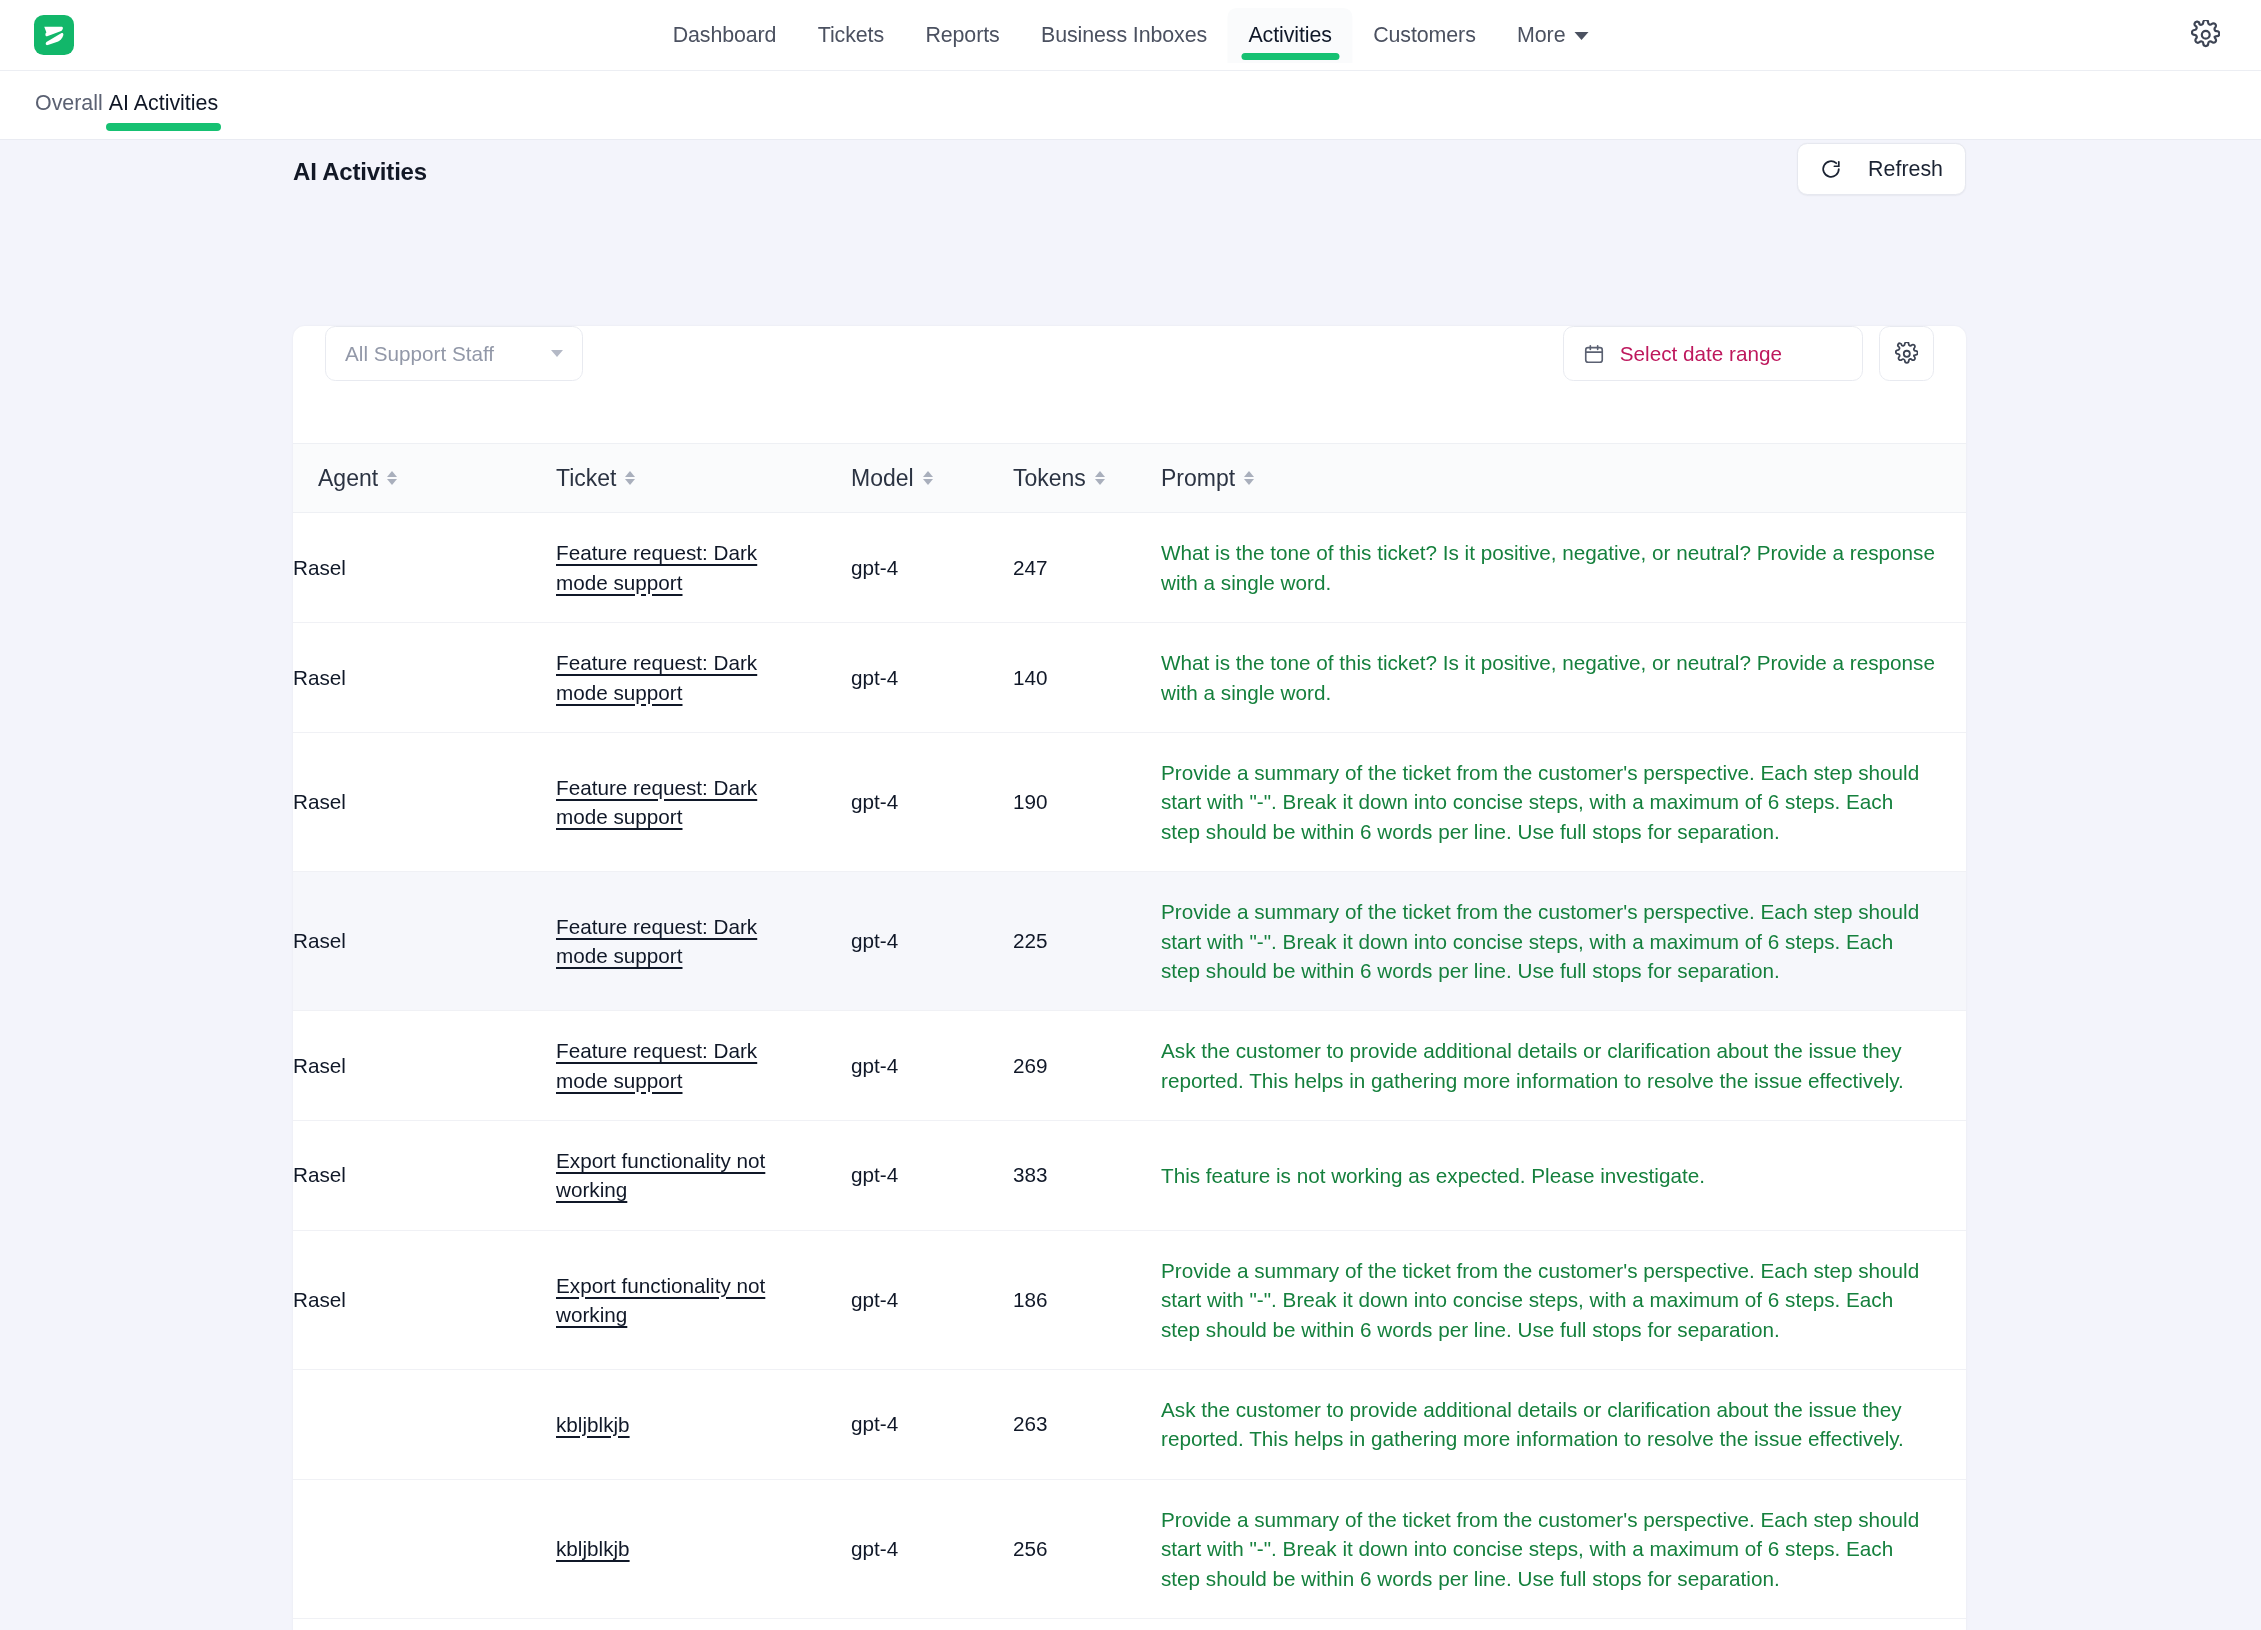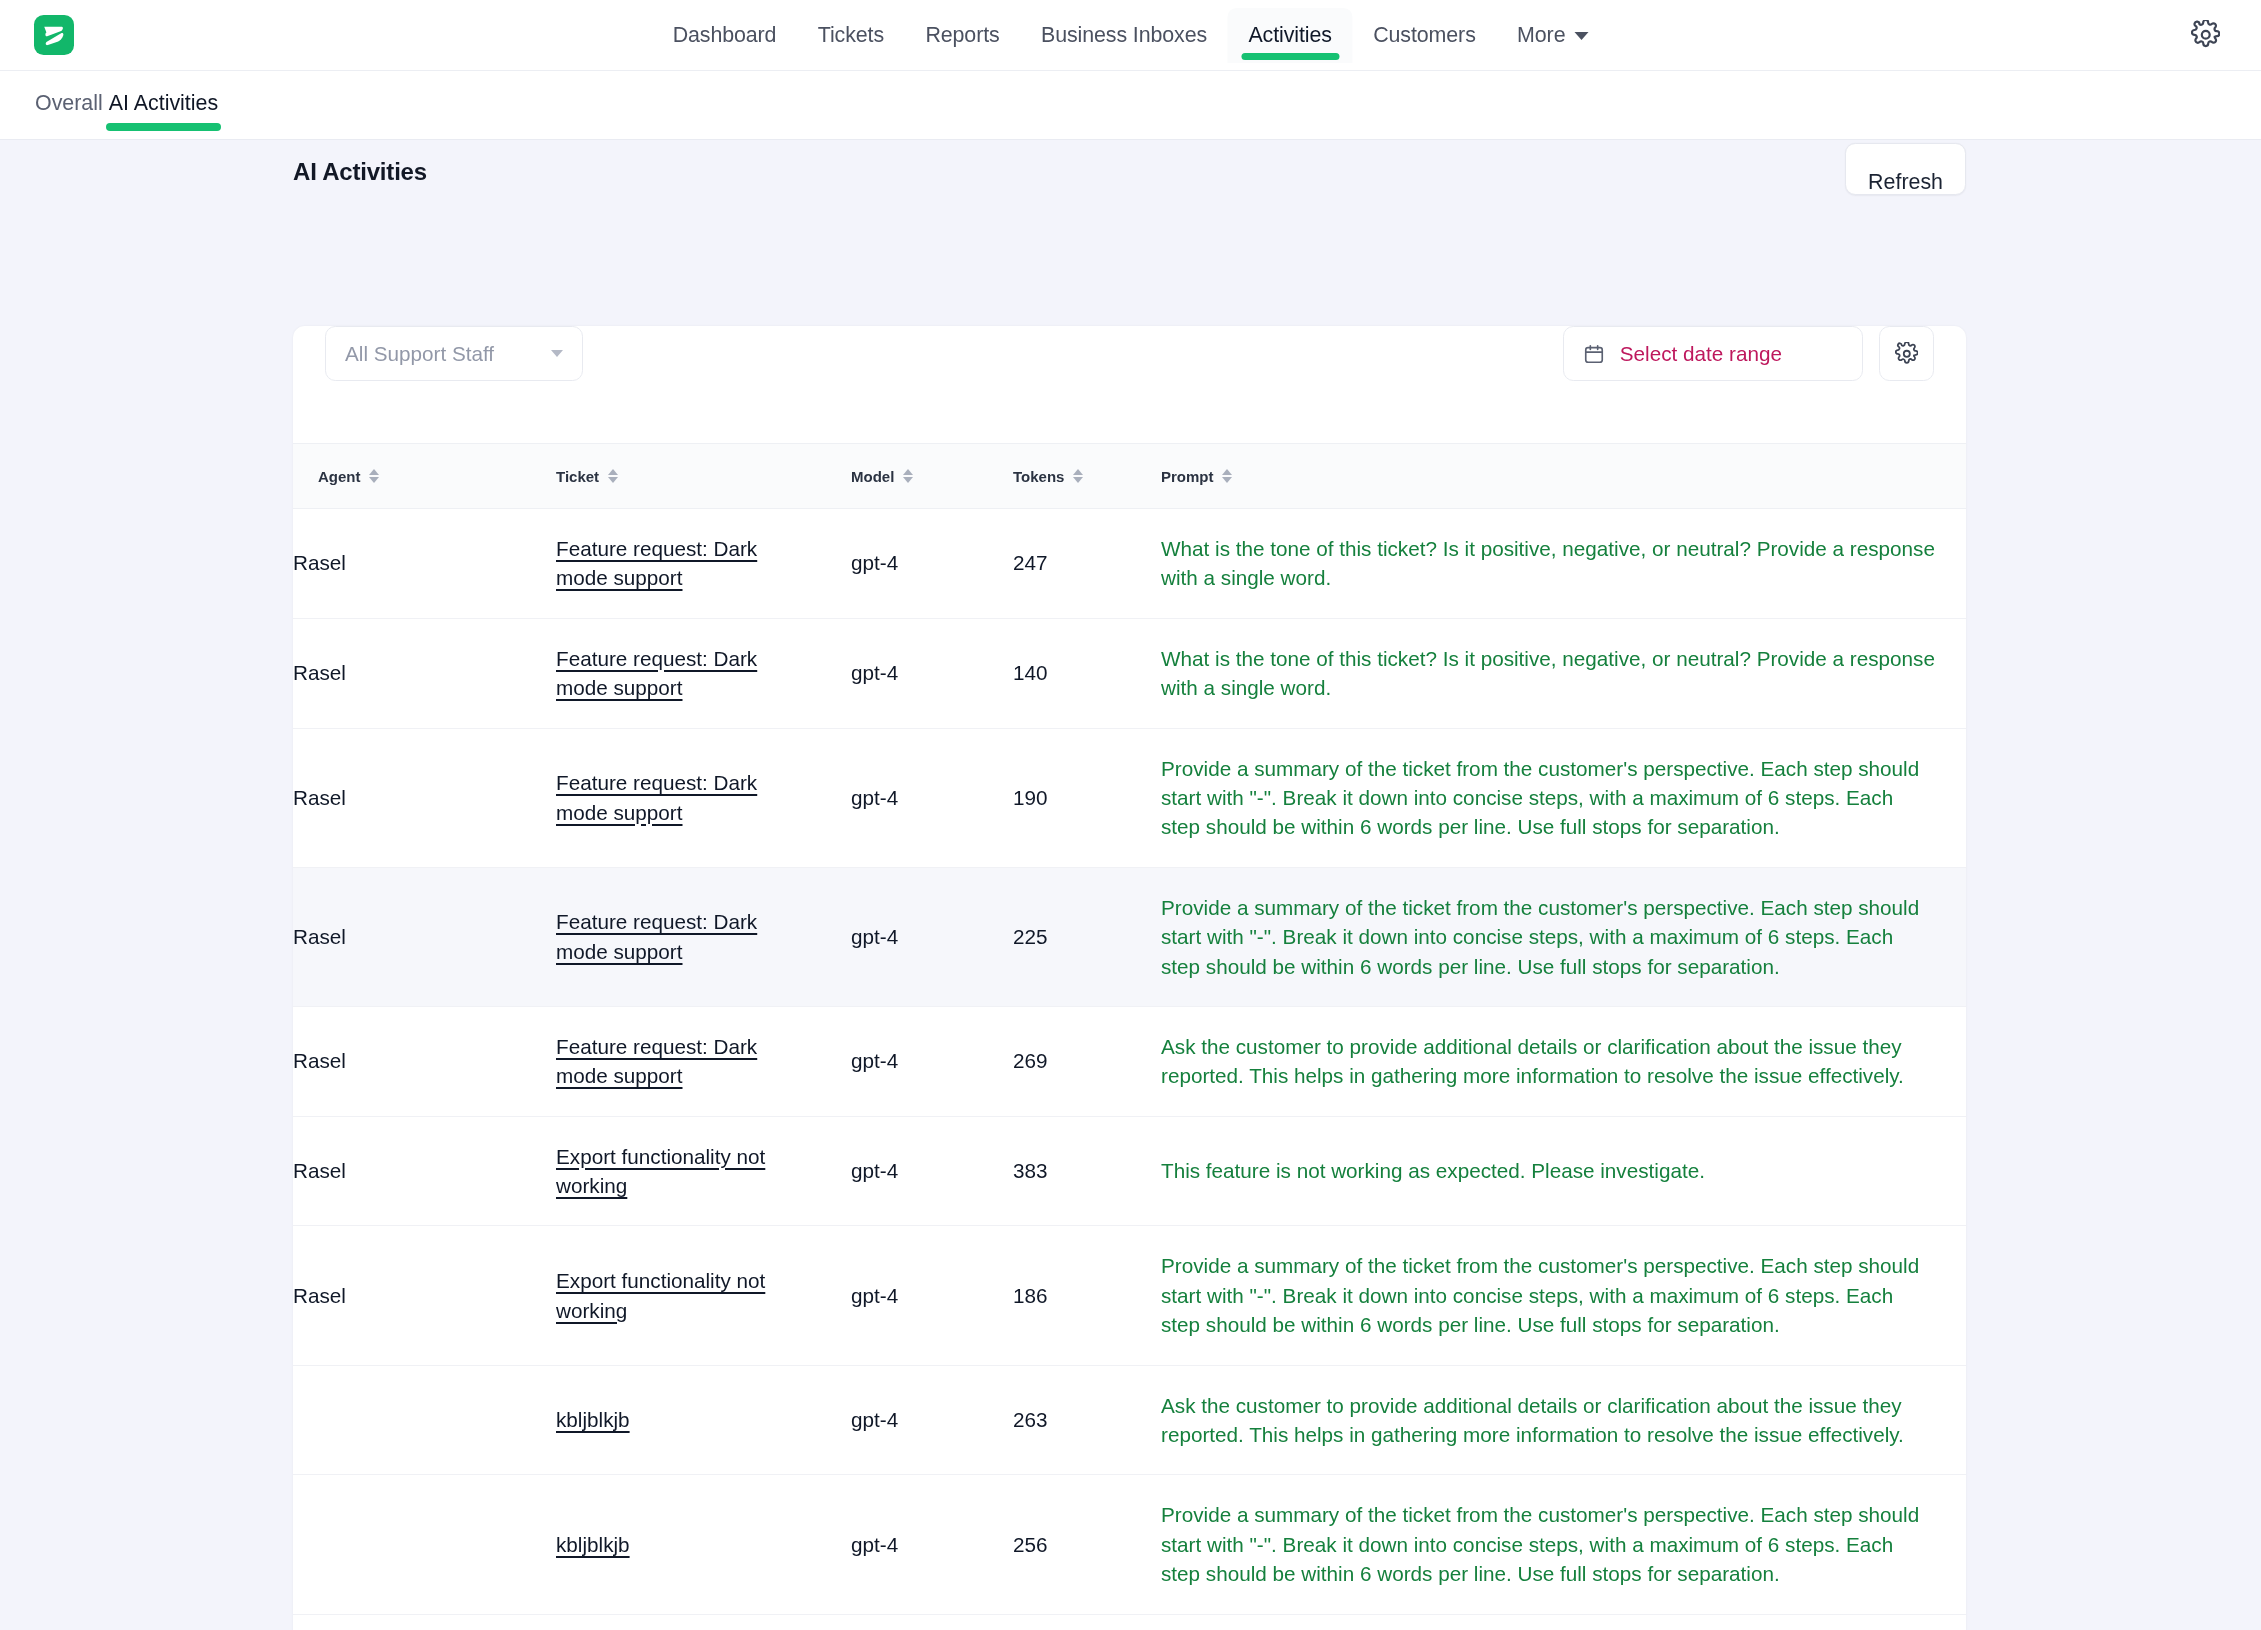--- a/index.html
+++ b/index.html
@@ -146,21 +146,20 @@
     border-radius: 10.3px;
     height: 52px;
     padding: 0 22px;
     display: flex;
     align-items: center;
     gap: 26px;
     font-size: 21.4px;
     color: #1b2333;
     cursor: pointer;
     box-shadow: 0 0.7px 1.5px rgba(16,24,40,.05);
-    flex-direction: column;
   }
 
   
   .card {
     position: absolute;
     left: 293px;
     top: 186px;
     width: 1673px;
     background: #ffffff;
     border-radius: 11.8px;
@@ -219,22 +218,22 @@
     cursor: pointer;
   }
 
   
   table { width: 100%; border-collapse: collapse; table-layout: fixed; }
   thead th {
     background: #fafbfc;
     border-top: 0.7px solid #eef0f4;
     border-bottom: 0.7px solid #eef0f4;
     text-align: left;
-    font-size: 15px;
-    font-weight: 700;
+    font-size: 23px;
+    font-weight: 400;
     color: #2b3342;
     padding: 20.7px 0 20.7px 0;
     height: 65px;
   }
   .th-inner { display: flex; align-items: center; gap: 8.9px; }
   .sort-ic { display: flex; flex-direction: column; gap: 2.2px; }
   .sort-up {
     width: 0; height: 0;
     border-left: 5.9px solid transparent;
     border-right: 5.9px solid transparent;

